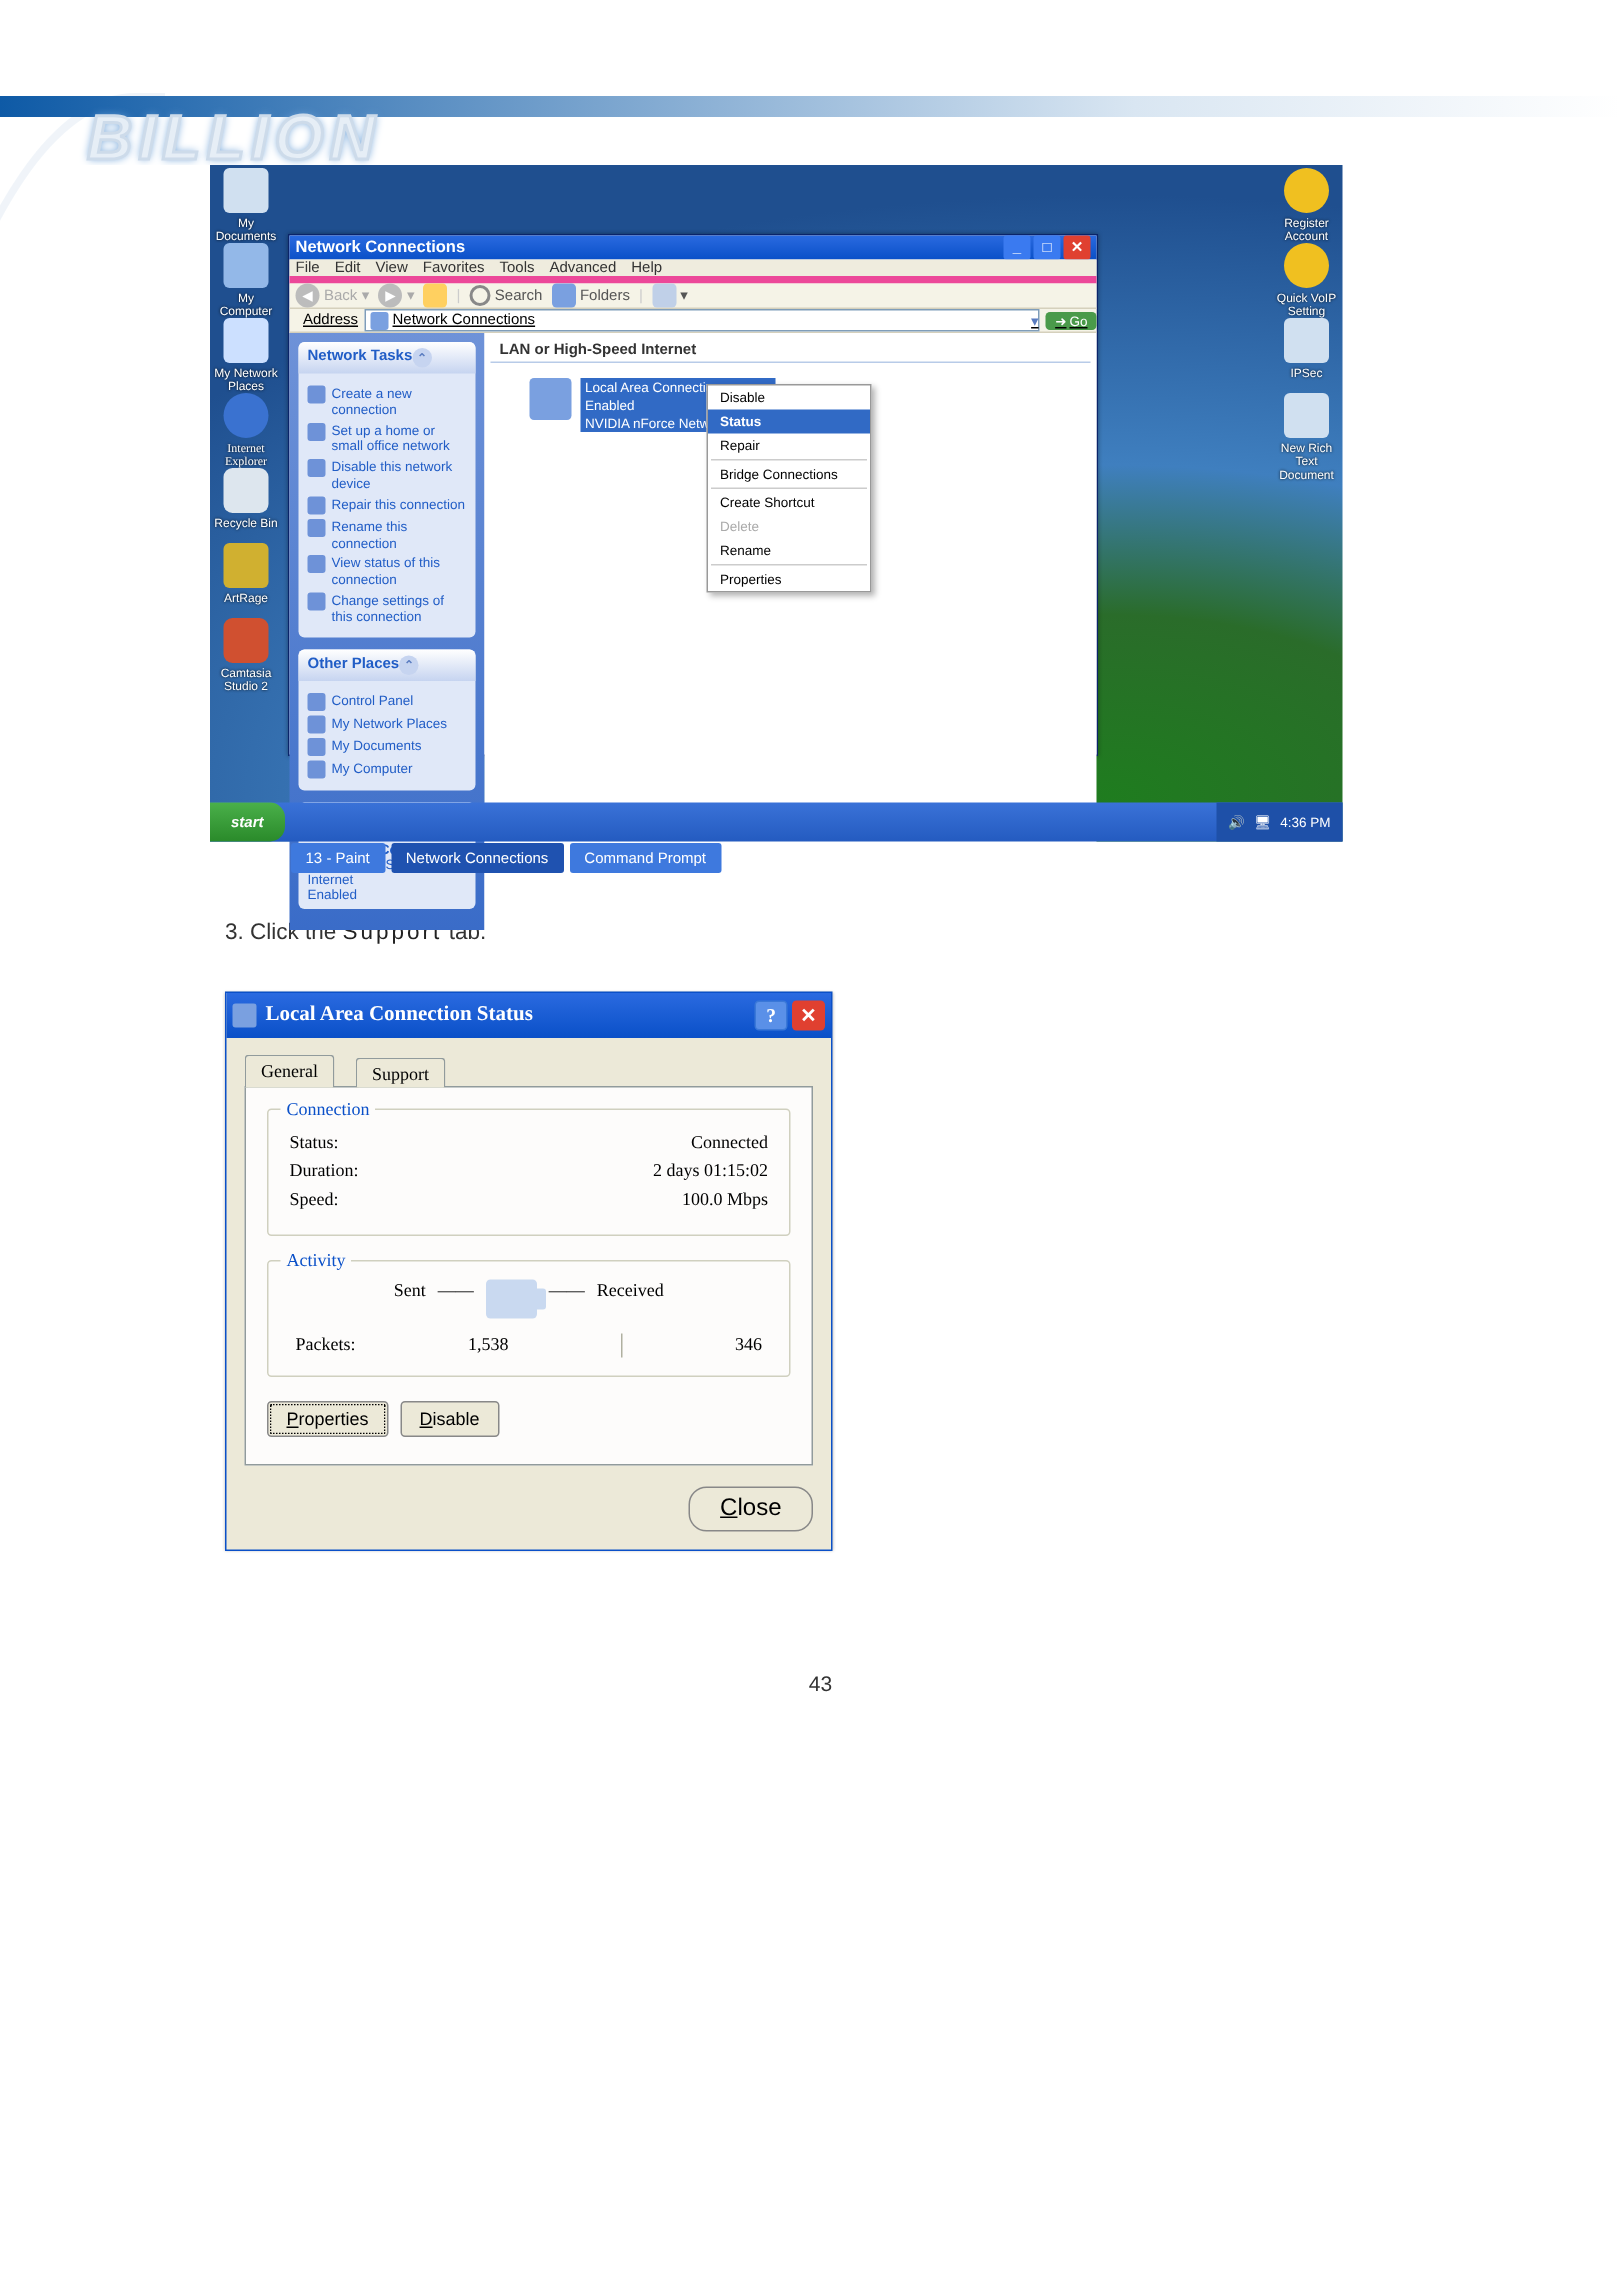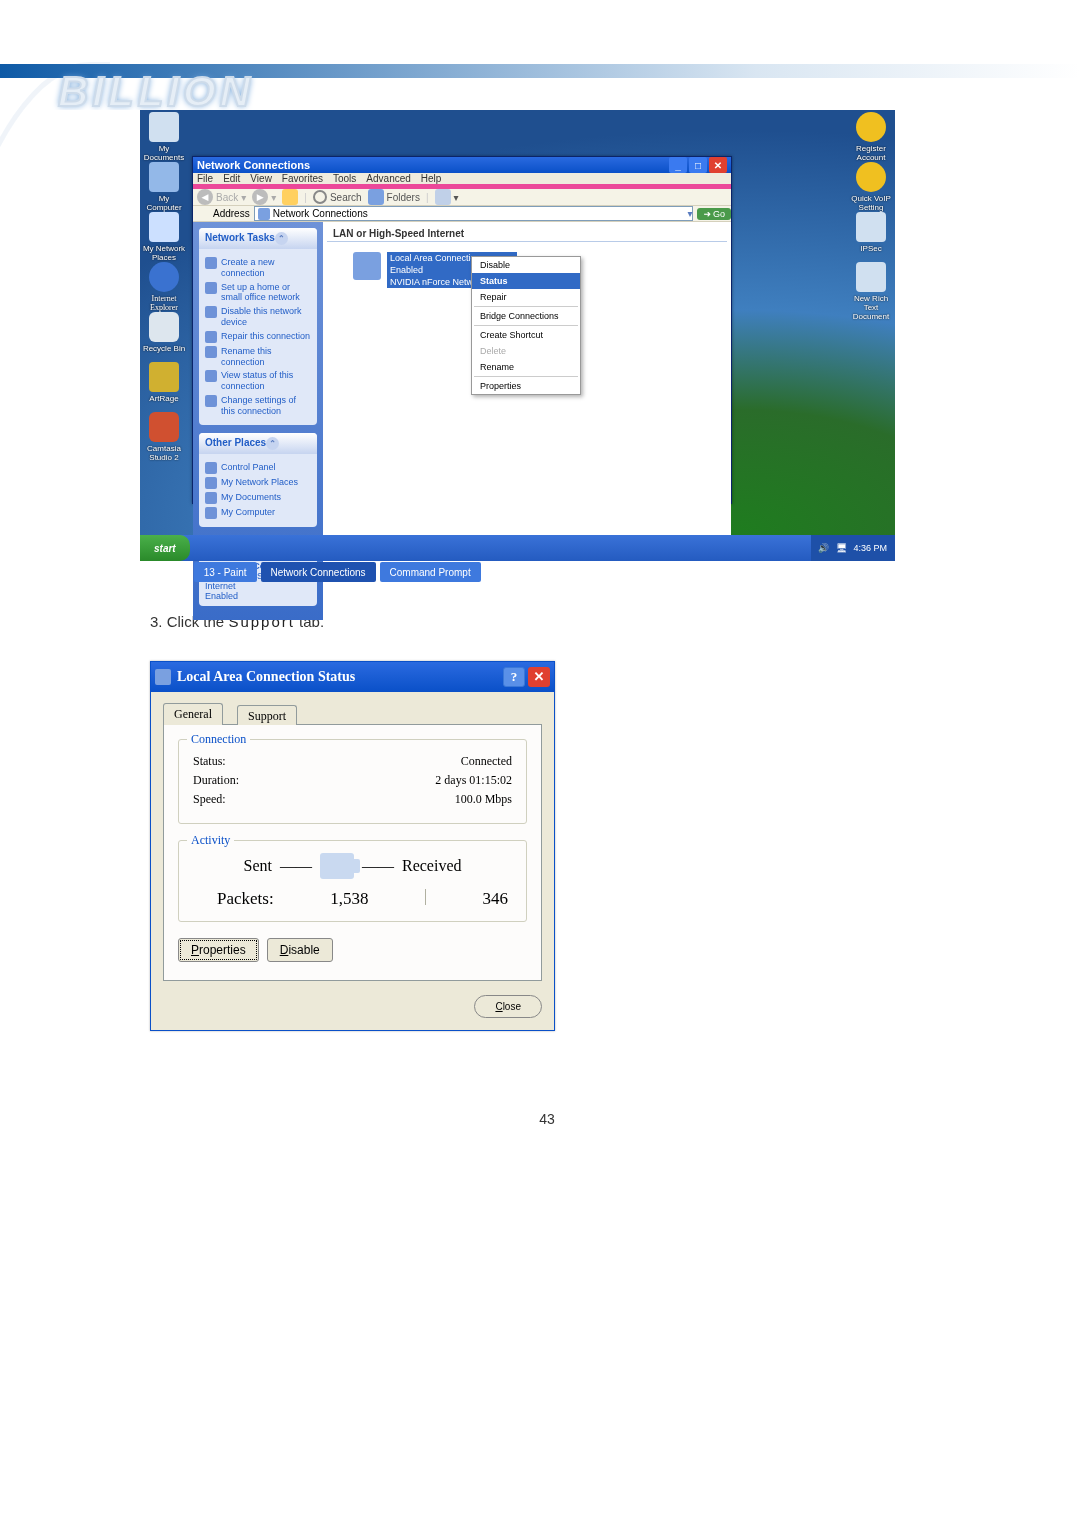--- a/index.html
+++ b/index.html
@@ -92,21 +92,21 @@
   .nc-titlebar .min,.nc-titlebar .max { background: #3a7af0; }
   .nc-titlebar .close { background: #e04030; }
   .nc-menubar { height: 18px; background: #efecde; display: flex; font-size: 10px; color: #333; align-items: center; padding-left: 4px; gap: 10px; border-bottom: 5px solid #ec4899; }
   .nc-toolbar { height: 26px; background: #f5f3e7; display: flex; align-items: center; font-size: 10px; color: #666; gap: 6px; padding-left: 4px; border-bottom: 1px solid #d5d0bc; }
   .nc-toolbar .tbtn { display: flex; align-items: center; gap: 3px; color: #555; }
   .nc-toolbar .tbtn.disabled { color: #aaa; }
   .nc-toolbar .circ { width: 16px; height: 16px; border-radius: 50%; background: #7fbf7f; display: inline-flex; align-items: center; justify-content: center; color: #fff; font-size: 9px; }
   .nc-toolbar .circ.gray { background: #bcbcbc; }
   .nc-toolbar .sq { width: 16px; height: 16px; background: #ffd060; border-radius: 3px; }
   .nc-toolbar .mag { width: 14px; height: 14px; border: 2px solid #888; border-radius: 50%; }
-  .nc-address { height: 20px; background: #f5f3e7; display: flex; align-items: center; font-size: 10px; padding-left: 20px; gap: 4px; border-bottom: 1px solid #d5d0bc; }
+  .nc-address { height: 20px; background: #f5f3e7; display: flex; align-items: center; font-size: 10px; padding-left: 9px; gap: 4px; border-bottom: 1px solid #d5d0bc; text-decoration: underline; }
   .nc-address .field { flex: 1; background: #fff; height: 15px; border: 1px solid #7f9db9; display: flex; align-items: center; padding-left: 3px; }
   .nc-address .go { background: #4a9a4a; color: #fff; border-radius: 3px; padding: 1px 6px; font-size: 9px; display: flex; gap: 2px; align-items: center; }
 
   .nc-body { flex: 1; display: flex; }
   .nc-sidebar { width: 130px; background: linear-gradient(#6e92d8,#3a6cc8); padding: 6px; font-size: 9px; color: #fff; overflow: hidden; }
   .nc-panel { background: #e0e8f8; border-radius: 4px; margin-bottom: 8px; }
   .nc-panel .ph { background: linear-gradient(#fff,#c6d4f0); color: #215dc6; font-weight: bold; padding: 4px 6px; border-radius: 4px 4px 0 0; display: flex; justify-content: flex-start; font-size: 10px; }
   .nc-panel .ph .chev { width: 13px; height: 13px; border-radius: 50%; background: #c6d4f0; color: #5a7cc0; text-align: center; line-height: 13px; font-size: 8px; }
   .nc-panel .pbody { padding: 5px 6px; }
   .nc-panel .plink { color: #215dc6; display: flex; gap: 4px; margin: 3px 0; cursor: pointer; line-height: 1.2; }
@@ -152,30 +152,30 @@
   .sd-titlebar .help { background: #5a90e8; border: 1px solid #3a78d8; }
   .sd-titlebar .close { background: #e04030; }
   .sd-body { padding: 10px 12px 14px; font-size: 12px; color: #000; }
   .sd-tabs { display: flex; position: relative; top: 1px; gap: 12px; }
   .sd-tab { background: #ece9d8; border: 1px solid #919b9c; border-bottom: none; border-radius: 3px 3px 0 0; padding: 3px 10px; margin-right: 2px; font-size: 12px; }
   .sd-tab.inactive { margin-top: 2px; padding-bottom: 1px; }
   .sd-panel { border: 1px solid #919b9c; background: #fdfcfb; padding: 14px 14px 18px; }
   .sd-group { border: 1px solid #d0d0bf; border-radius: 3px; padding: 10px 14px 12px; margin-bottom: 16px; position: relative; }
   .sd-group .legend { position: absolute; top: -8px; left: 8px; background: #fdfcfb; padding: 0 4px; color: #0a50c8; font-size: 12px; }
   .sd-row { display: flex; justify-content: space-between; margin: 4px 0; font-size: 12px; }
-  .sd-activity-mid { display: flex; align-items: center; justify-content: center; gap: 8px; font-size: 16px; margin: 2px 0 10px; }
+  .sd-activity-mid { display: flex; justify-content: center; gap: 8px; font-size: 12px; margin: 2px 0 10px; }
   .sd-activity-mid .aicon { width: 34px; height: 26px; background: #c9d9f0; border-radius: 3px; position: relative; }
   .sd-activity-mid .aicon::after { content: ""; position: absolute; right: -6px; top: 6px; width: 18px; height: 14px; background: #c9d9f0; border-radius: 2px; }
-  .sd-activity-row { display: flex; justify-content: space-between; font-size: 17px; padding: 0 4px; margin-left: 20px; }
+  .sd-activity-row { display: flex; justify-content: space-between; font-size: 12px; padding: 0 4px; }
   .sd-activity-row .mid { width: 1px; height: 16px; background: #b0b0a0; }
   .sd-buttons { display: flex; gap: 8px; margin-top: 12px; }
   .sd-btn { background: #ece9d8; border: 1px solid #888; border-radius: 3px; padding: 4px 12px; font-size: 12px; }
   .sd-btn.focus { outline: 1px dotted #000; outline-offset: -3px; }
   .sd-close-row { text-align: right; padding: 0 12px 12px; }
-  .sd-close-btn { background: #ece9d8; border: 1px solid #888; border-radius: 12px; padding: 5px 20px; font-size: 10px; }
+  .sd-close-btn { background: #ece9d8; border: 1px solid #888; border-radius: 12px; padding: 5px 20px; font-size: 16px; }
 </style>
 </head>
 <body>
 
 <div class="left-arc"></div>
 
 <div class="page-header">
   <div class="header-line"></div>
   <div class="billion-logo">BILLION</div>
 </div>

